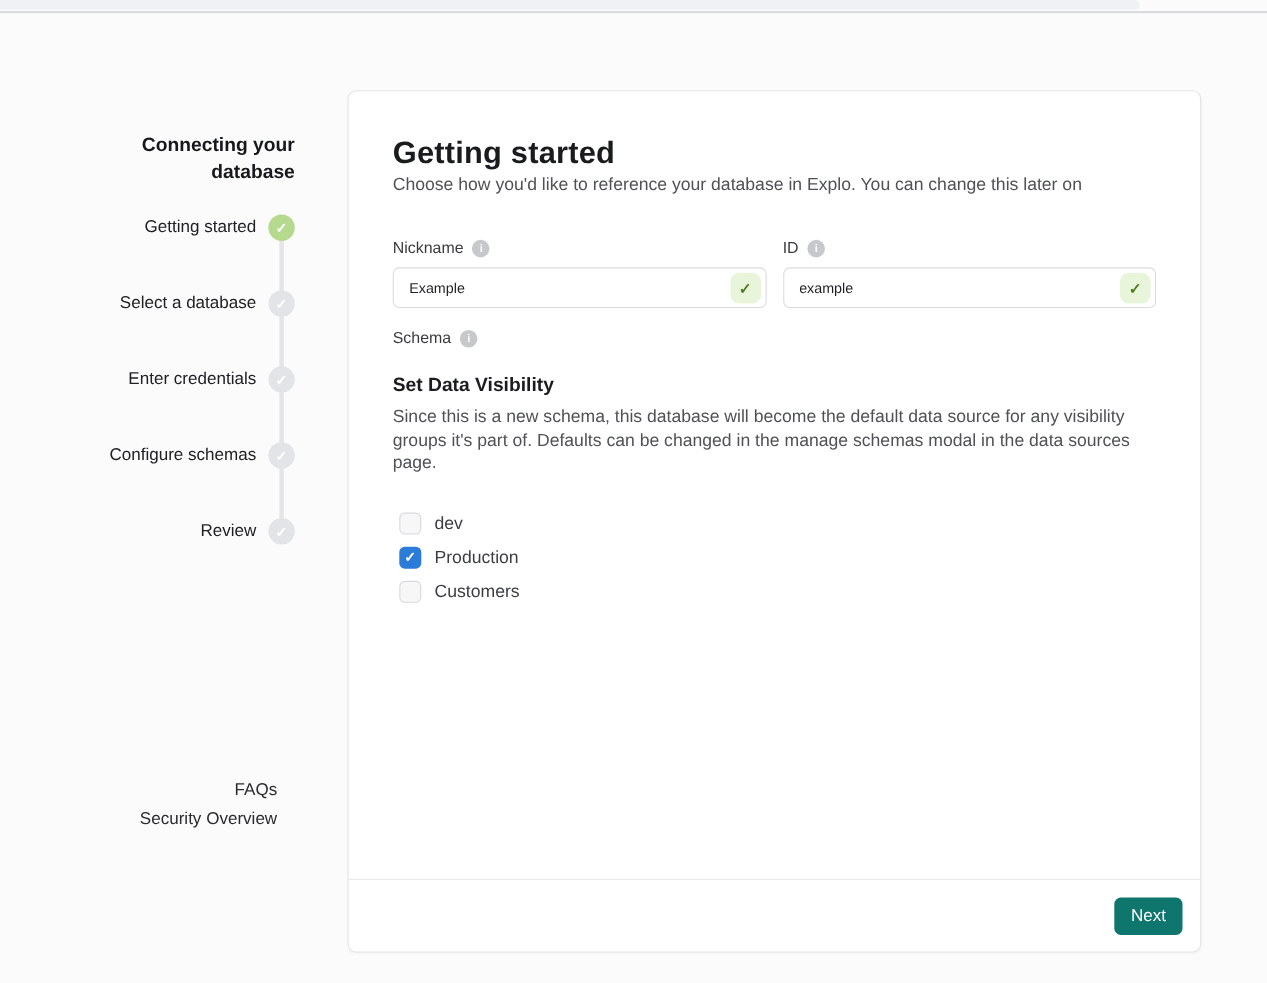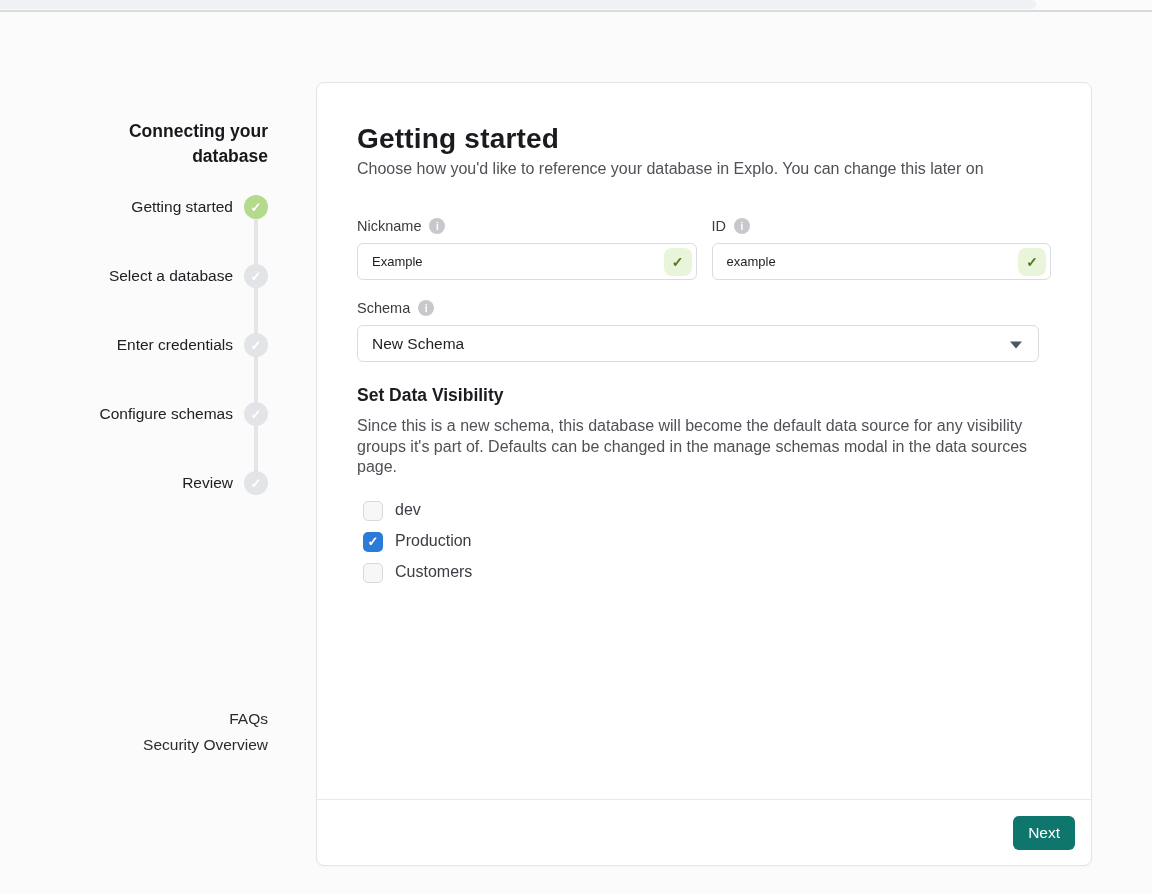--- a/index.html
+++ b/index.html
@@ -20,21 +20,21 @@
   .sidebar-title{position:absolute;top:119px;right:0;width:162px;text-align:right;
     font-size:17.5px;font-weight:600;color:#17181b;line-height:25px;}
   .step-line{position:absolute;right:10px;top:207px;width:4px;height:276px;background:#e5e5e8;border-radius:2px;}
   .steps{position:absolute;top:195px;right:0;}
   .step{display:flex;align-items:center;justify-content:flex-end;gap:11px;height:24px;margin-bottom:45px;position:relative;}
   .step-label{font-size:15.5px;color:#202125;white-space:nowrap;}
   .step-circle{width:24px;height:24px;border-radius:50%;display:flex;align-items:center;justify-content:center;
     color:#fff;font-size:13px;font-weight:700;flex:0 0 24px;position:relative;z-index:1;}
   .step-circle.complete{background:#b5da8e;}
   .step-circle.upcoming{background:#e3e4e7;}
-  .sidebar-links{position:absolute;bottom:36px;right:0;text-align:right;}
+  .sidebar-links{position:absolute;bottom:36px;right:16px;text-align:right;}
   .sidebar-link{display:block;font-size:15.5px;line-height:26px;color:#2a2b2f;cursor:pointer;text-decoration:none;}
 
   
   .card{position:absolute;left:316px;top:82px;width:776px;height:784px;background:#fff;
     border:1px solid #e5e5e8;border-radius:8px;box-shadow:0 1px 2px rgba(0,0,0,0.03);
     display:flex;flex-direction:column;}
   .card-body{padding:38px 40px 0;flex:1;}
   .page-title{font-size:28px;font-weight:600;color:#1a1b1f;line-height:36px;letter-spacing:.2px;}
   .page-subtitle{margin-top:1px;font-size:16px;color:#4f5156;line-height:21px;}
 
@@ -54,21 +54,21 @@
   .schema-group{margin-top:20px;}
   .select{position:relative;width:682px;height:37px;border:1px solid #dbdcdf;border-radius:6px;
     display:flex;align-items:center;padding:0 14px;font-size:15.5px;color:#1e1f23;cursor:pointer;background:#fff;}
   .caret{position:absolute;right:16px;top:50%;transform:translateY(-35%);
     width:0;height:0;border-left:6px solid transparent;border-right:6px solid transparent;border-top:7px solid #4d5666;}
 
   .section-heading{margin-top:23px;font-size:17.5px;font-weight:600;color:#1b1c20;}
   .section-desc{margin-top:10px;font-size:16px;line-height:20.5px;color:#4f5156;max-width:694px;}
 
   .groups{margin-top:23px;margin-left:6px;}
-  .group-row{display:flex;align-items:flex-start;gap:12px;height:31px;cursor:pointer;}
+  .group-row{display:flex;align-items:flex-end;gap:12px;height:31px;cursor:pointer;}
   .checkbox{width:20px;height:20px;border-radius:5px;flex:0 0 20px;
     display:flex;align-items:center;justify-content:center;font-size:13px;font-weight:700;}
   .checkbox.unchecked{border:1.5px solid #d8d9dc;background:#f7f7f8;}
   .checkbox.checked{background:#2b7cd9;color:#fff;}
   .group-label{font-size:16px;color:#3b3d43;}
 
   .card-footer{border-top:1px solid #e9e9ec;height:66px;flex:0 0 66px;
     display:flex;align-items:center;justify-content:flex-end;padding:0 16px;}
   .next-btn{background:#0f766e;color:#fff;border:none;border-radius:6px;height:34px;
     padding:0 15px;font-size:15.5px;font-weight:500;cursor:pointer;
@@ -137,24 +137,20 @@
           <span class="valid-badge">✓</span>
         </div>
       </div>
     </div>
 
     <div class="schema-group">
       <div class="field-label-row">
         <span>Schema</span>
         <i class="info-icon">i</i>
       </div>
-      <div class="select">
-        <span>New Schema</span>
-        <span class="caret"></span>
-      </div>
     </div>
 
     <h2 class="section-heading">Set Data Visibility</h2>
     <p class="section-desc">Since this is a new schema, this database will become the default data source for any visibility groups it's part of. Defaults can be changed in the manage schemas modal in the data sources page.</p>
 
     <div class="groups">
         <div class="group-row">
           <span class="checkbox unchecked"></span>
           <span class="group-label">dev</span>
         </div>

